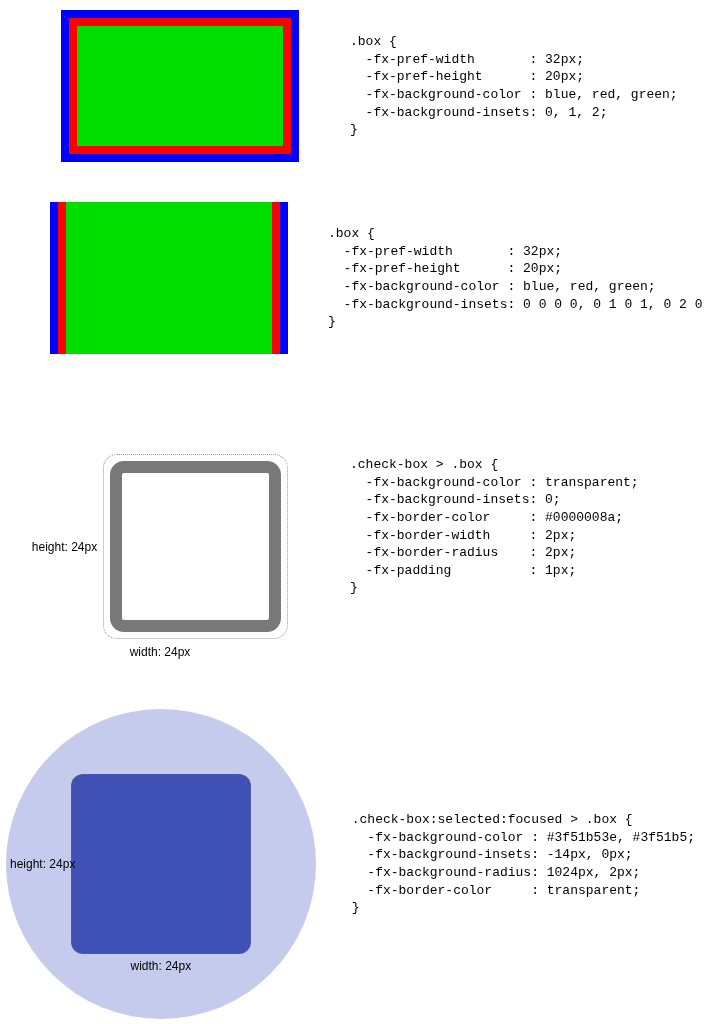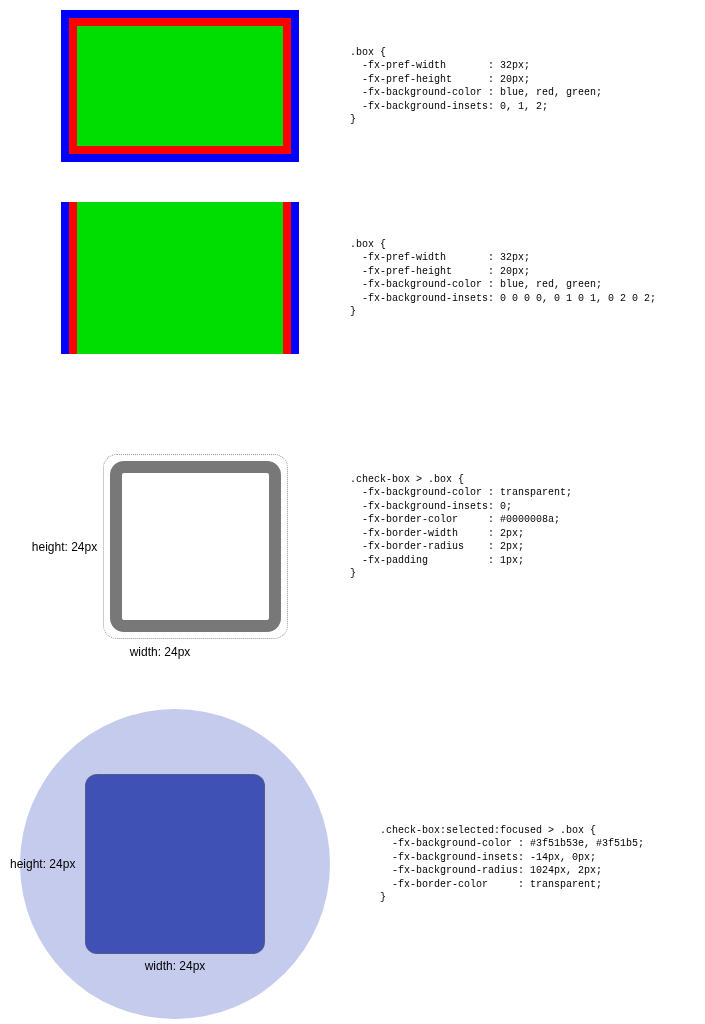--- a/index.html
+++ b/index.html
@@ -19,21 +19,21 @@
     .visual {
       width: 300px;
       display: flex;
       flex-direction: column;
       align-items: center;
       justify-content: center;
       position: relative;
     }
     .codeblock {
       font-family: "Courier New", Courier, monospace;
-      font-size: 10px;
+      font-size: 13px;
       white-space: pre;
       line-height: 1.35;
       flex: 1;
     }
     
     .box1 {
       width: 238px;
       height: 152px;
       background: #0000FF;
       padding: 8px;

